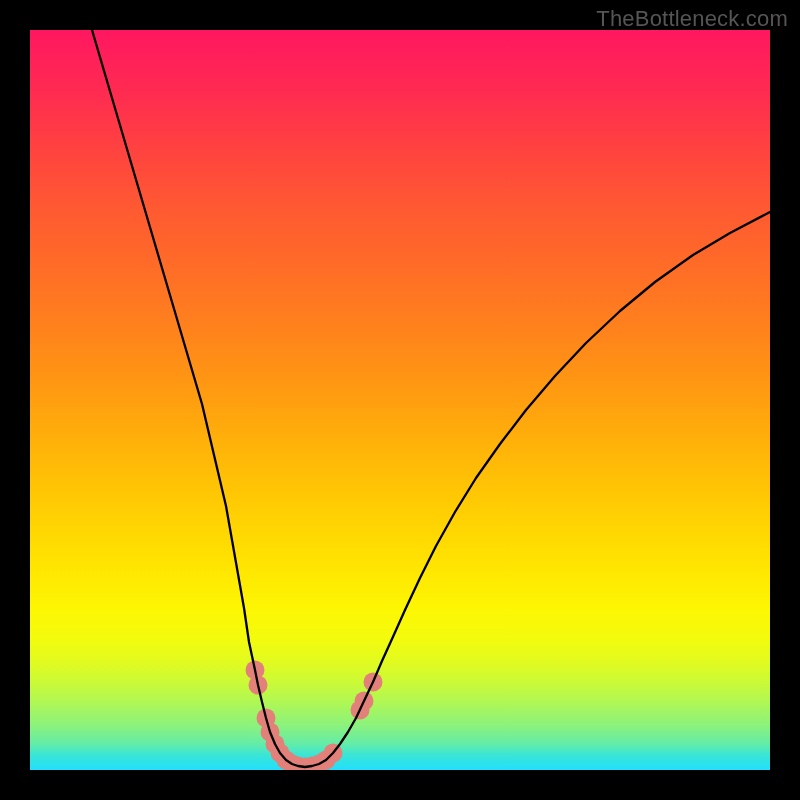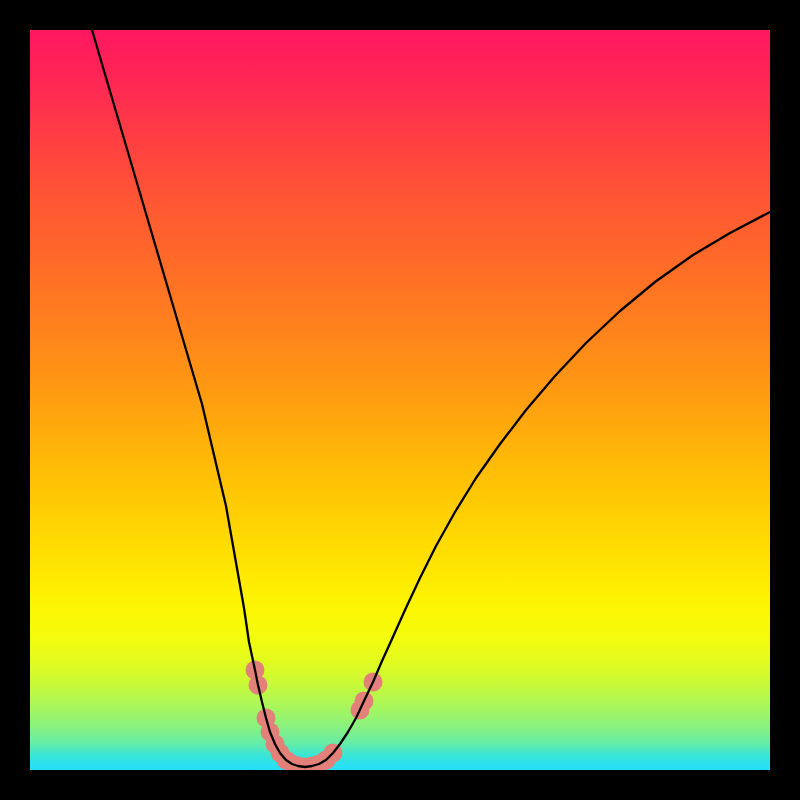--- a/index.html
+++ b/index.html
@@ -70,20 +70,21 @@
     font-size: 22px;
     font-weight: 500;
     color: #555;
     letter-spacing: 0.2px;
   }
 </style>
 </head>
 <body>
 
 <div class="frame">
+  <div class="watermark">TheBottleneck.com</div>
 
   <div class="plot-area">
     <div class="gradient"></div>
 
     <svg class="curve-svg" viewBox="0 0 740 740" preserveAspectRatio="none">
       <g id="marker-group">
           <circle cx="225" cy="640" r="9.5" fill="#e38079"></circle>
           <circle cx="228" cy="655" r="9.5" fill="#e38079"></circle>
           <circle cx="236" cy="688" r="9.5" fill="#e38079"></circle>
           <circle cx="240" cy="702" r="9.5" fill="#e38079"></circle>

